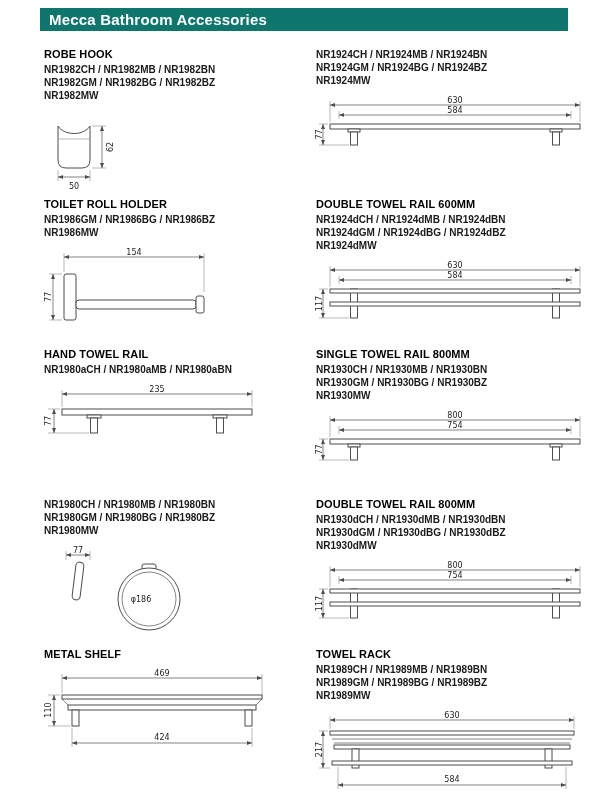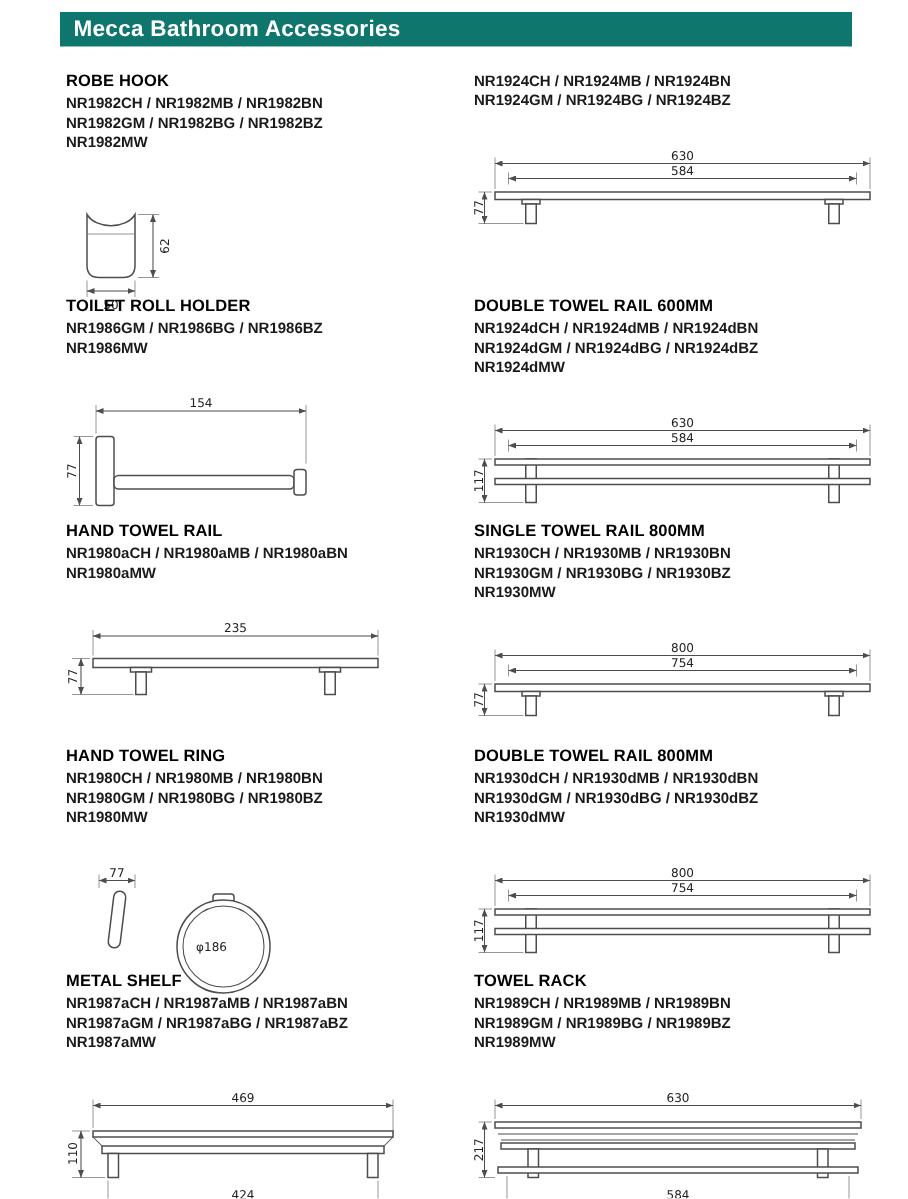--- a/index.html
+++ b/index.html
@@ -24,21 +24,21 @@
     grid-template-columns: 272px 280px;
     grid-template-rows: repeat(5, 150px);
     grid-auto-flow: column;
   }
 
   .product h3 {
     font-size: 11px; font-weight: 700; color: #000;
     margin-bottom: 3px; letter-spacing: 0.1px;
   }
   .codes div { font-size: 10px; line-height: 13px; color: #1a1a1a; font-weight: bold; }
-  .drawing { margin-top: 26px; }
+  .drawing { margin-top: 9px; }
   .drawing svg { display: block; overflow: visible; }
 
   
   .part { fill: #ffffff; stroke: #4d4d4d; stroke-width: 1; }
   .dim  { stroke: #4d4d4d; stroke-width: 0.7; fill: none; }
   .ext  { stroke: #8a8a8a; stroke-width: 0.6; }
   .dtxt { font-size: 8px; fill: #222; font-family: "DejaVu Sans", sans-serif; }
 </style>
 </head>
 <body>
@@ -105,21 +105,20 @@
           <rect class="part" x="32" y="52" width="120" height="9" rx="3"></rect>
           <rect class="part" x="152" y="48" width="8" height="17" rx="2"></rect>
         </svg>
       </div>
     </section>
 
     <section class="product">
       <h3>HAND TOWEL RAIL</h3>
       <div class="codes">
         <div>NR1980aCH / NR1980aMB / NR1980aBN</div>
-        <div>NR1980aMW</div>
       </div>
       <div class="drawing">
         <svg width="214" height="62" viewBox="0 0 214 62">
           <line class="ext" x1="18" y1="22" x2="18" y2="5"></line>
           <line class="ext" x1="208" y1="22" x2="208" y2="5"></line>
           <line class="dim" x1="18" y1="9" x2="208" y2="9" marker-start="url(#aS)" marker-end="url(#aE)"></line>
           <text class="dtxt" x="113" y="6.5" text-anchor="middle">235</text>
           <rect class="part" x="18" y="24" width="190" height="6"></rect>
           <rect class="part" x="43" y="30" width="14" height="3"></rect>
           <rect class="part" x="46.5" y="33" width="7" height="15"></rect>
@@ -127,21 +126,20 @@
           <rect class="part" x="172.5" y="33" width="7" height="15"></rect>
           <line class="ext" x1="16" y1="24" x2="4" y2="24"></line>
           <line class="ext" x1="45" y1="48" x2="4" y2="48"></line>
           <line class="dim" x1="10" y1="24" x2="10" y2="48" marker-start="url(#aS)" marker-end="url(#aE)"></line>
           <text class="dtxt" x="4.5" y="36" text-anchor="middle" dominant-baseline="central" transform="rotate(-90 4.5 36)">77</text>
         </svg>
       </div>
     </section>
 
     <section class="product">
-      <h3>HAND TOWEL RING</h3>
       <div class="codes">
         <div>NR1980CH / NR1980MB / NR1980BN</div>
         <div>NR1980GM / NR1980BG / NR1980BZ</div>
         <div>NR1980MW</div>
       </div>
       <div class="drawing">
         <svg width="170" height="86" viewBox="0 0 170 86">
           <line class="ext" x1="22" y1="5" x2="22" y2="14"></line>
           <line class="ext" x1="46" y1="5" x2="46" y2="14"></line>
           <line class="dim" x1="22" y1="9" x2="46" y2="9" marker-start="url(#aS)" marker-end="url(#aE)"></line>
@@ -150,25 +148,20 @@
           <rect class="part" x="98" y="18" width="14" height="8" rx="2"></rect>
           <circle class="part" cx="105" cy="53" r="31" fill="none"></circle>
           <circle class="dim" cx="105" cy="53" r="27"></circle>
           <text class="dtxt" x="97" y="56" text-anchor="middle">φ186</text>
         </svg>
       </div>
     </section>
 
     <section class="product">
       <h3>METAL SHELF</h3>
-      <div class="codes">
-        <div>NR1987aCH / NR1987aMB / NR1987aBN</div>
-        <div>NR1987aGM / NR1987aBG / NR1987aBZ</div>
-        <div>NR1987aMW</div>
-      </div>
       <div class="drawing">
         <svg width="228" height="86" viewBox="0 0 228 86">
           <line class="ext" x1="18" y1="24" x2="18" y2="5"></line>
           <line class="ext" x1="218" y1="28" x2="218" y2="5"></line>
           <line class="dim" x1="18" y1="9" x2="218" y2="9" marker-start="url(#aS)" marker-end="url(#aE)"></line>
           <text class="dtxt" x="118" y="6.5" text-anchor="middle">469</text>
           <rect class="part" x="18" y="26" width="200" height="4"></rect>
           <line class="dim" x1="18" y1="30" x2="24" y2="36"></line>
           <line class="dim" x1="218" y1="30" x2="212" y2="36"></line>
           <rect class="part" x="24" y="36" width="188" height="5"></rect>
@@ -183,20 +176,21 @@
           <line class="dim" x1="28" y1="74" x2="208" y2="74" marker-start="url(#aS)" marker-end="url(#aE)"></line>
           <text class="dtxt" x="118" y="71" text-anchor="middle">424</text>
         </svg>
       </div>
     </section>
 
     <section class="product">
       <div class="codes">
         <div>NR1924CH / NR1924MB / NR1924BN</div>
         <div>NR1924GM / NR1924BG / NR1924BZ</div>
+        <div>NR1924MW</div>
       </div>
       <div class="drawing">
         <svg width="270" height="56" viewBox="0 0 270 56">
           <line class="ext" x1="14" y1="26" x2="14" y2="5"></line>
           <line class="ext" x1="264" y1="26" x2="264" y2="5"></line>
           <line class="dim" x1="14" y1="9" x2="264" y2="9" marker-start="url(#aS)" marker-end="url(#aE)"></line>
           <text class="dtxt" x="139" y="6.5" text-anchor="middle">630</text>
           <line class="ext" x1="23" y1="15" x2="23" y2="23"></line>
           <line class="ext" x1="255" y1="15" x2="255" y2="23"></line>
           <line class="dim" x1="23" y1="19" x2="255" y2="19" marker-start="url(#aS)" marker-end="url(#aE)"></line>

